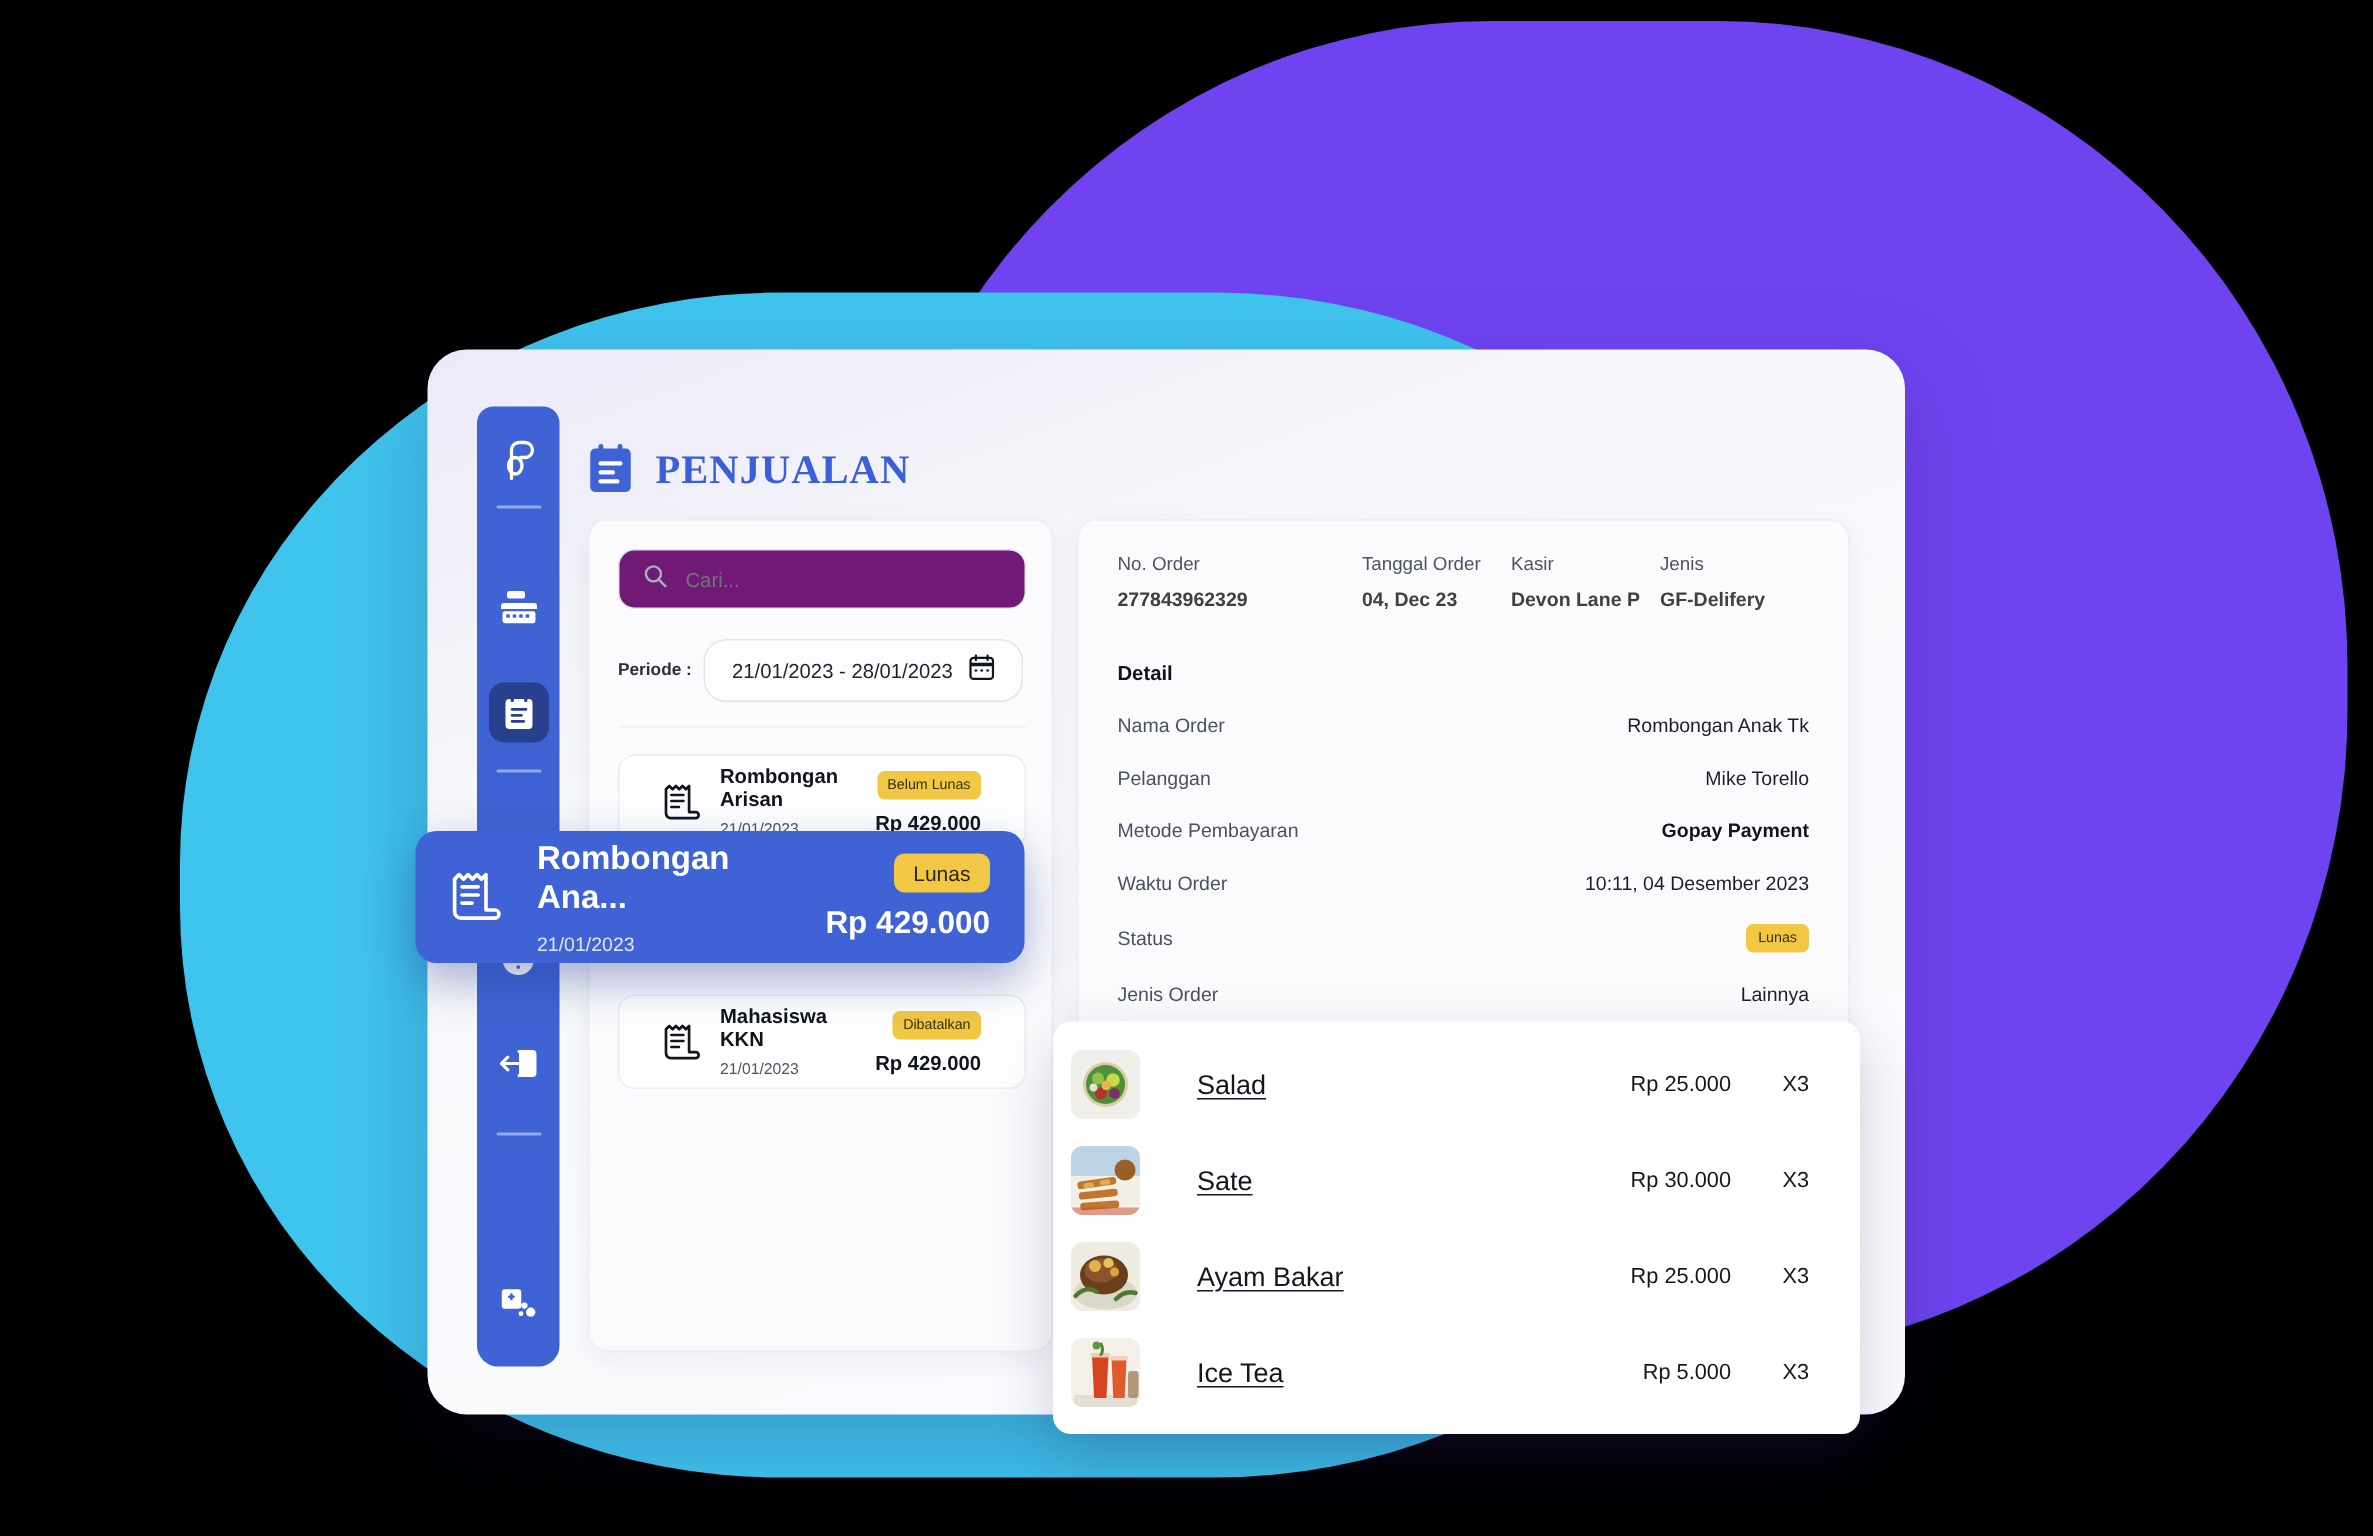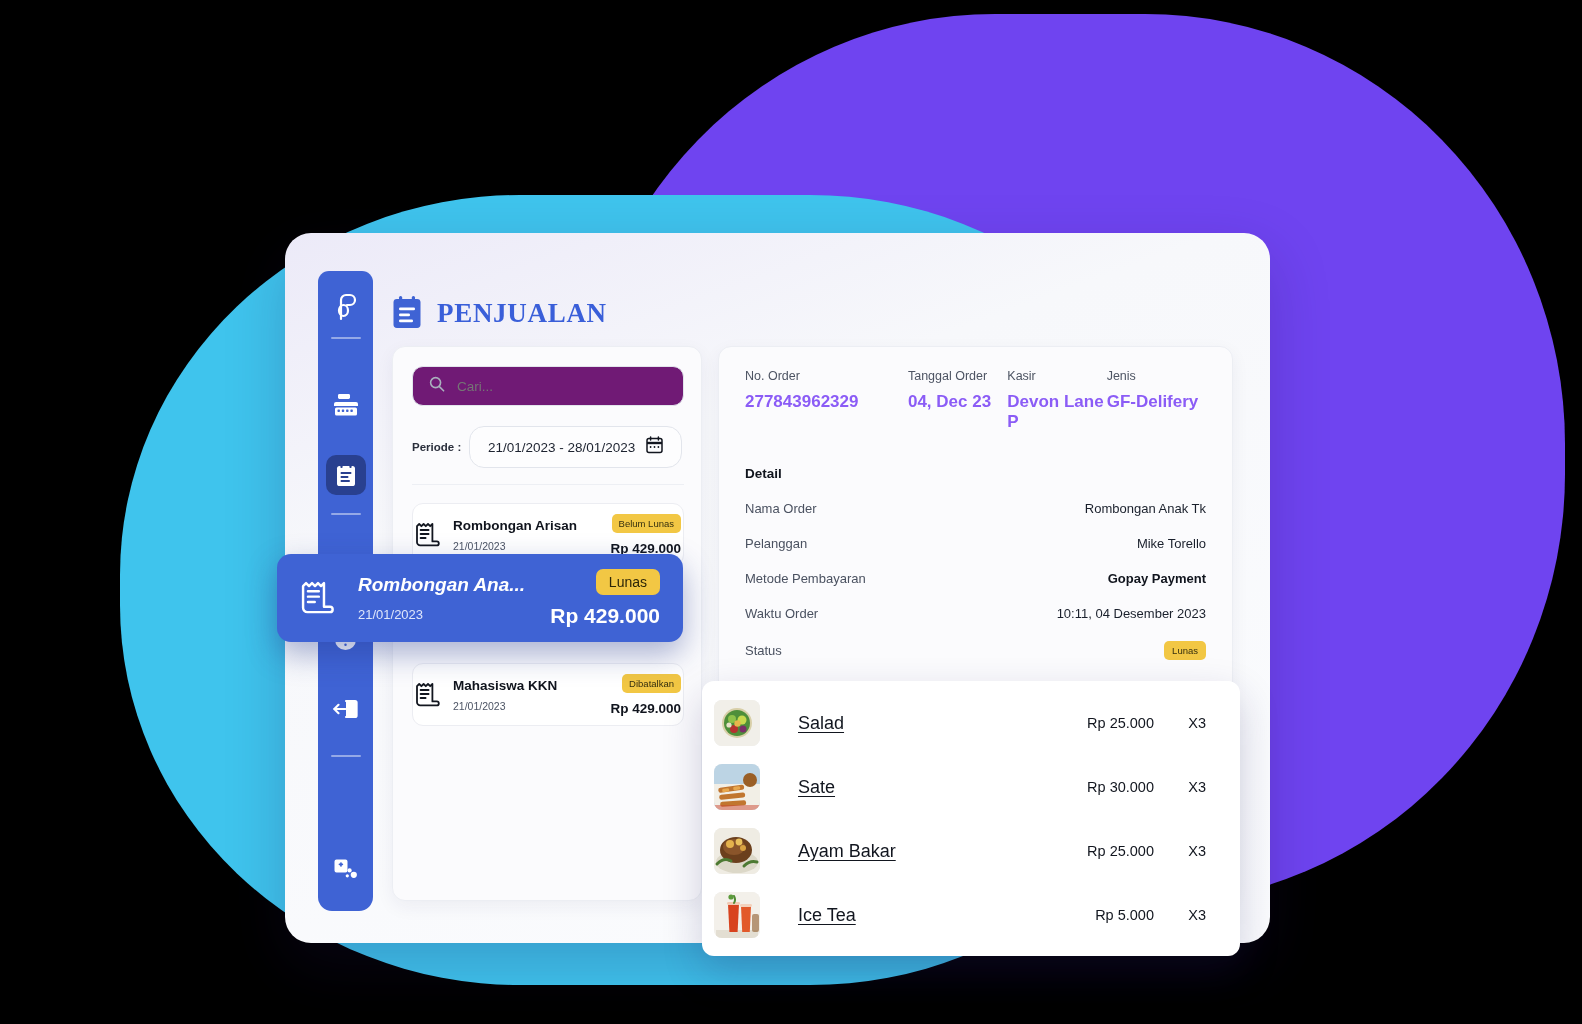--- a/index.html
+++ b/index.html
@@ -100,21 +100,21 @@
   #periode-field {
     flex: 1; height: 42px; border: 1px solid #e2e5ec; border-radius: 15px;
     background: #fdfdfe; display: flex; align-items: center; justify-content: center; gap: 11px;
   }
   #periode-value { font-size: 13.5px; color: #1d2330; }
   .list-sep { width: 272px; height: 1px; background: #edeff4; margin: 16px 0 0; }
 
   .txn-card {
     width: 272px; height: 63px; background: #fff;
     border: 1px solid #ecedf2; border-radius: 11px;
-    margin-top: 18px; display: flex; align-items: center; padding: 0 2px;
+    margin-top: 18px; display: flex; align-items: center; padding: 0 29px;
   }
   .txn-icon { width: 26px; height: 28px; color: #12161f; flex: none; }
   .txn-mid { margin-left: 12px; flex: 1; }
   .txn-name { font-size: 13.5px; font-weight: 700; color: #10141d; }
   .txn-date { font-size: 10.5px; color: #4c5464; margin-top: 7px; }
   .txn-right { text-align: right; }
   .badge {
     display: inline-block; background: #f2c744; color: #36300f;
     font-size: 9.5px; border-radius: 5px; padding: 4px 7px; font-weight: 400;
   }
@@ -123,21 +123,21 @@
   
   #hi-card {
     position: absolute; left: 277px; top: 554px;
     width: 406px; height: 88px; background: #3f63d4;
     border-radius: 14px; color: #fff;
     box-shadow: 0 12px 30px rgba(34,54,140,.38);
     display: flex; align-items: center; padding: 0 23px; z-index: 30;
   }
   #hi-icon { width: 36px; height: 38px; color: #fff; flex: none; }
   #hi-mid { margin-left: 22px; flex: 1; }
-  #hi-name { font-size: 19px; font-weight: 700; font-style: italic; }
+  #hi-name { font-size: 22px; font-weight: 700; }
   #hi-date { font-size: 13px; color: #dfe6fb; margin-top: 11px; }
   #hi-right { text-align: right; }
   #hi-badge {
     display: inline-block; background: #f2c744; color: #2c2608;
     font-size: 14px; border-radius: 7px; padding: 5px 13px; font-weight: 400;
   }
   #hi-amt { font-size: 21px; font-weight: 700; margin-top: 9px; }
 
   
   #detail-panel {
@@ -145,21 +145,21 @@
     width: 515px; height: 555px;
     background: #fbfbfd; border-radius: 13px;
     border: 1px solid #eceef3;
     box-shadow: 0 6px 18px rgba(40,40,90,.06);
     padding: 22px 26px;
   }
   #order-head { display: flex; }
   .oh-col { width: 41%; }
   .oh-col.sm { width: 25%; }
   .oh-label { font-size: 12.5px; color: #4d5463; }
-  .oh-value { font-size: 17px; font-weight: 700; color: #8b5cf6; margin-top: 9px; }
+  .oh-value { font-size: 13px; font-weight: 700; color: #404040; margin-top: 9px; }
   #detail-title { font-size: 13.5px; font-weight: 700; color: #10141d; margin-top: 34px; }
   .d-row {
     display: flex; align-items: center; justify-content: space-between;
     margin-top: 20px;
   }
   .d-key { font-size: 13px; color: #4a5160; }
   .d-val { font-size: 13px; color: #1a202c; }
   .d-val.bold { font-weight: 700; color: #10141d; }
   .d-val .badge { font-size: 9.5px; padding: 4px 8px; }
   #purchase-label { font-size: 13px; color: #4a5160; margin-top: 22px; }

